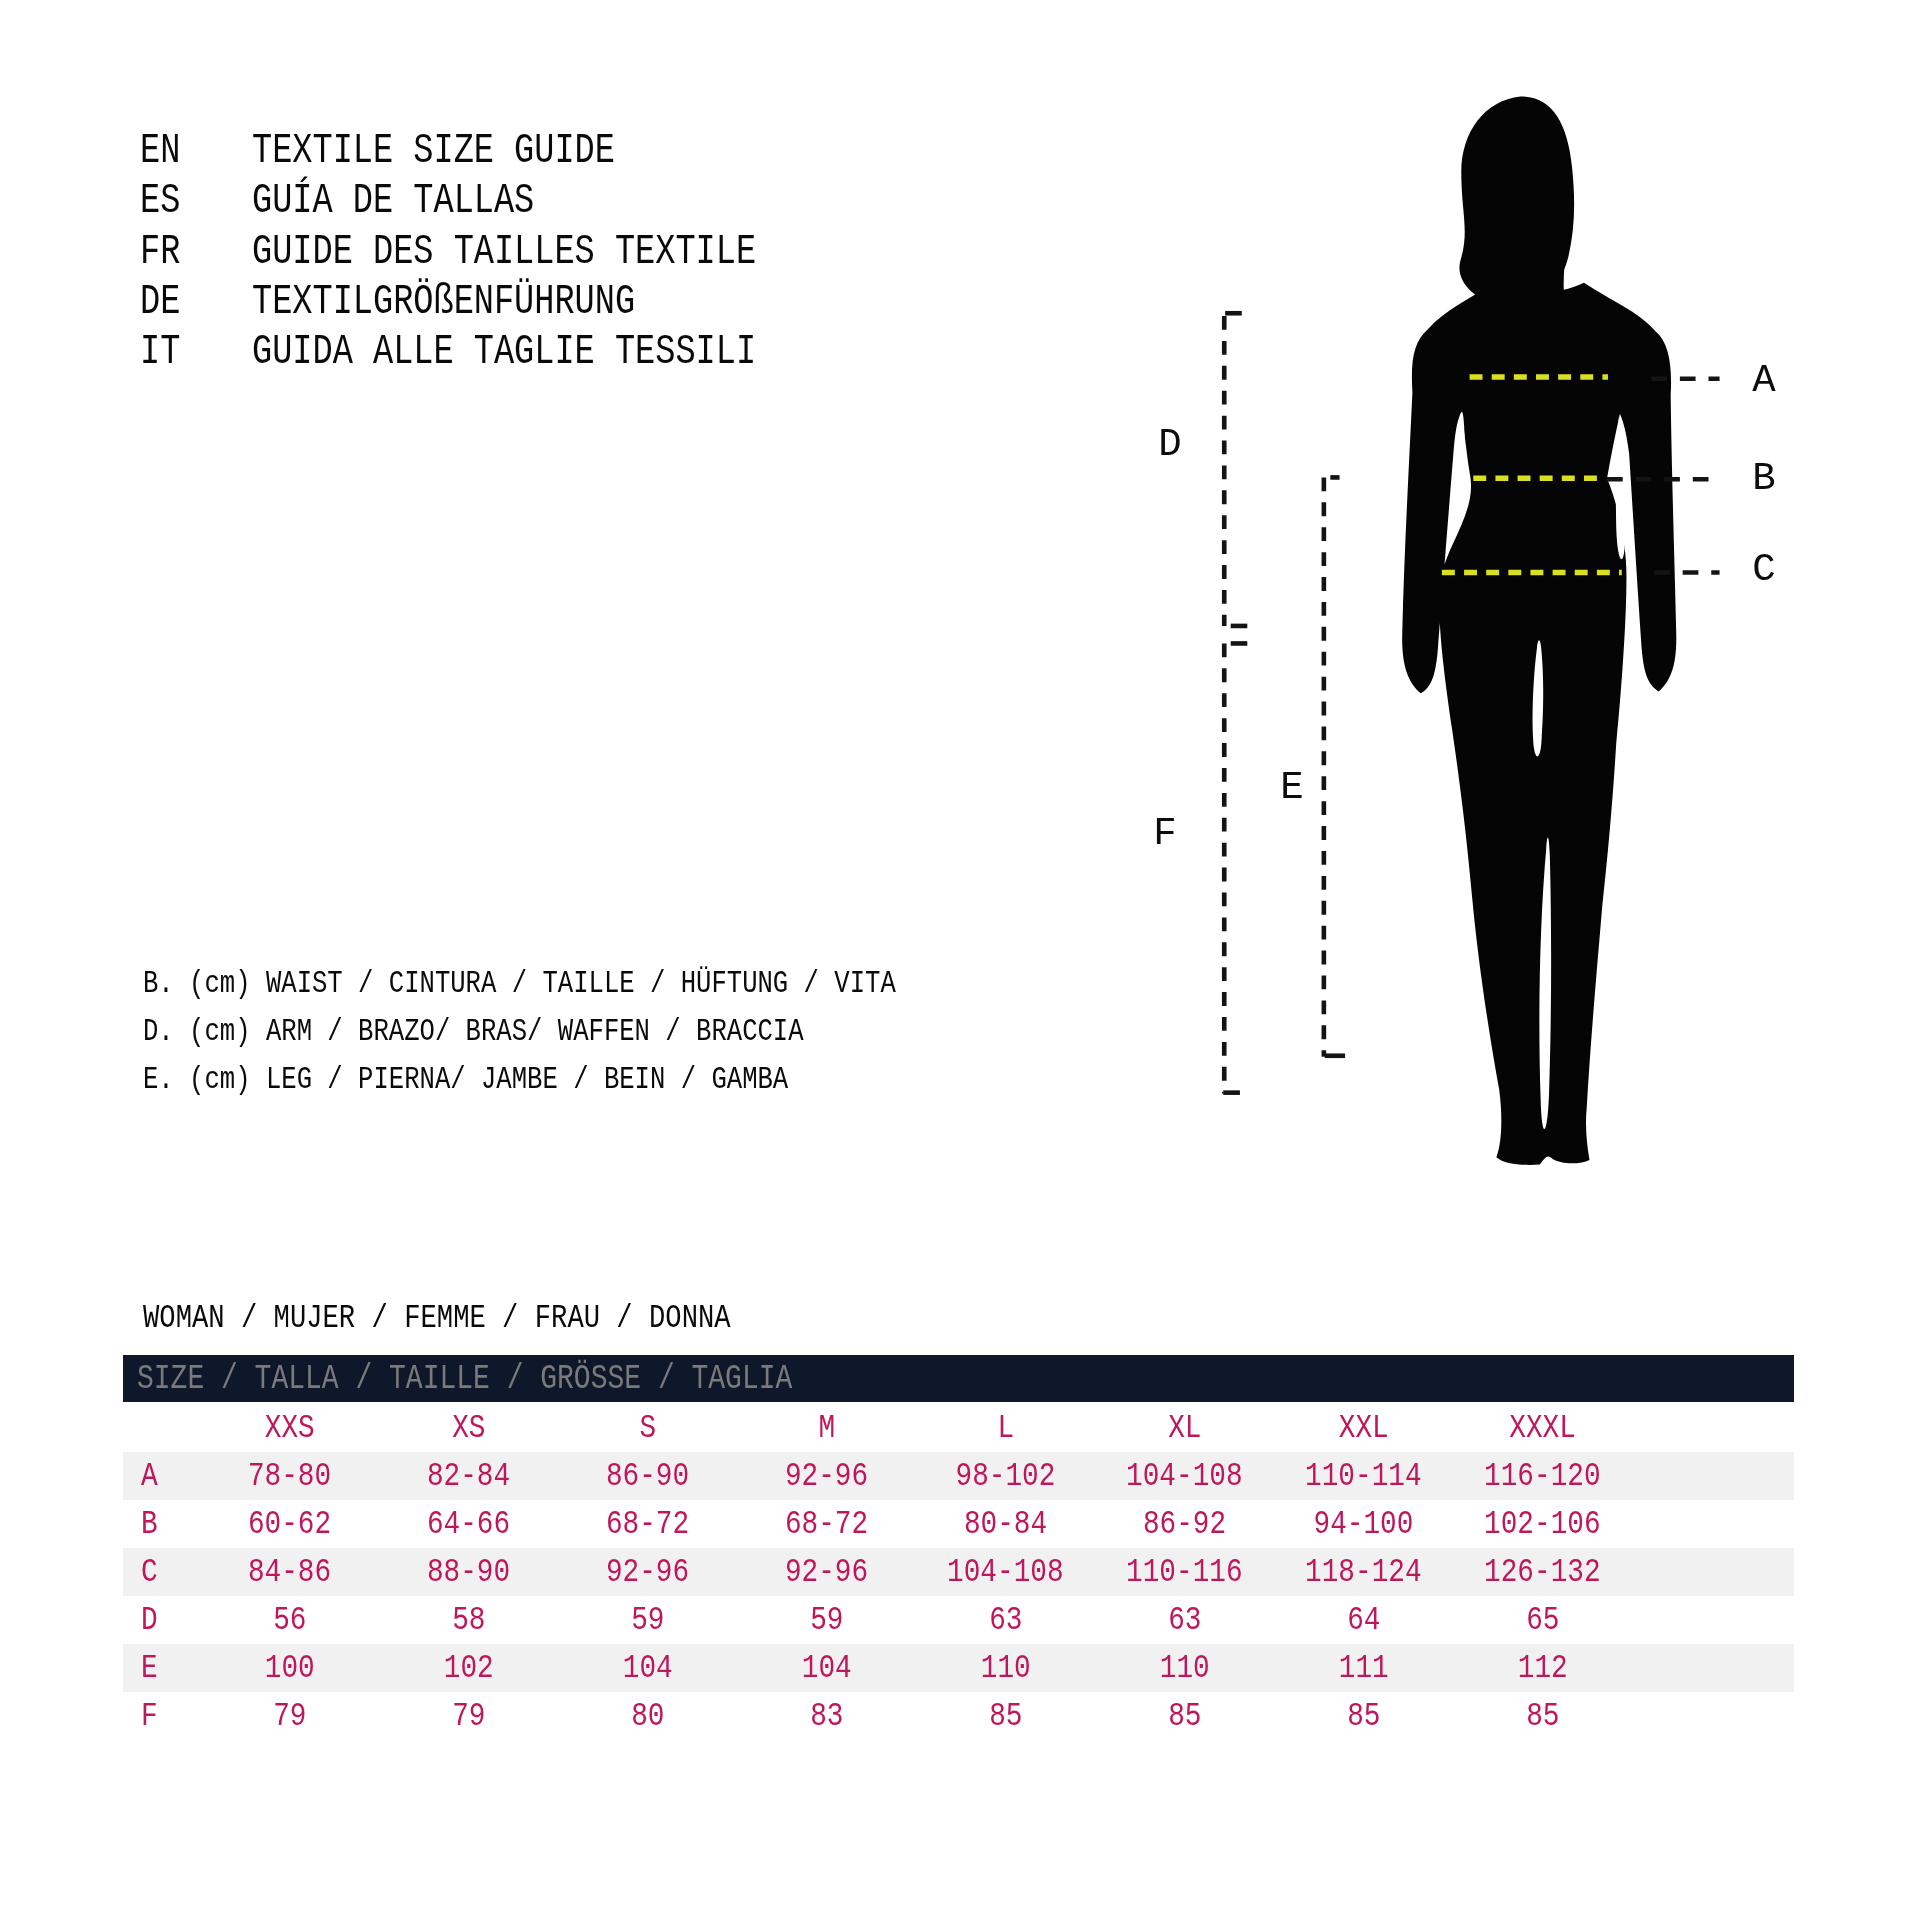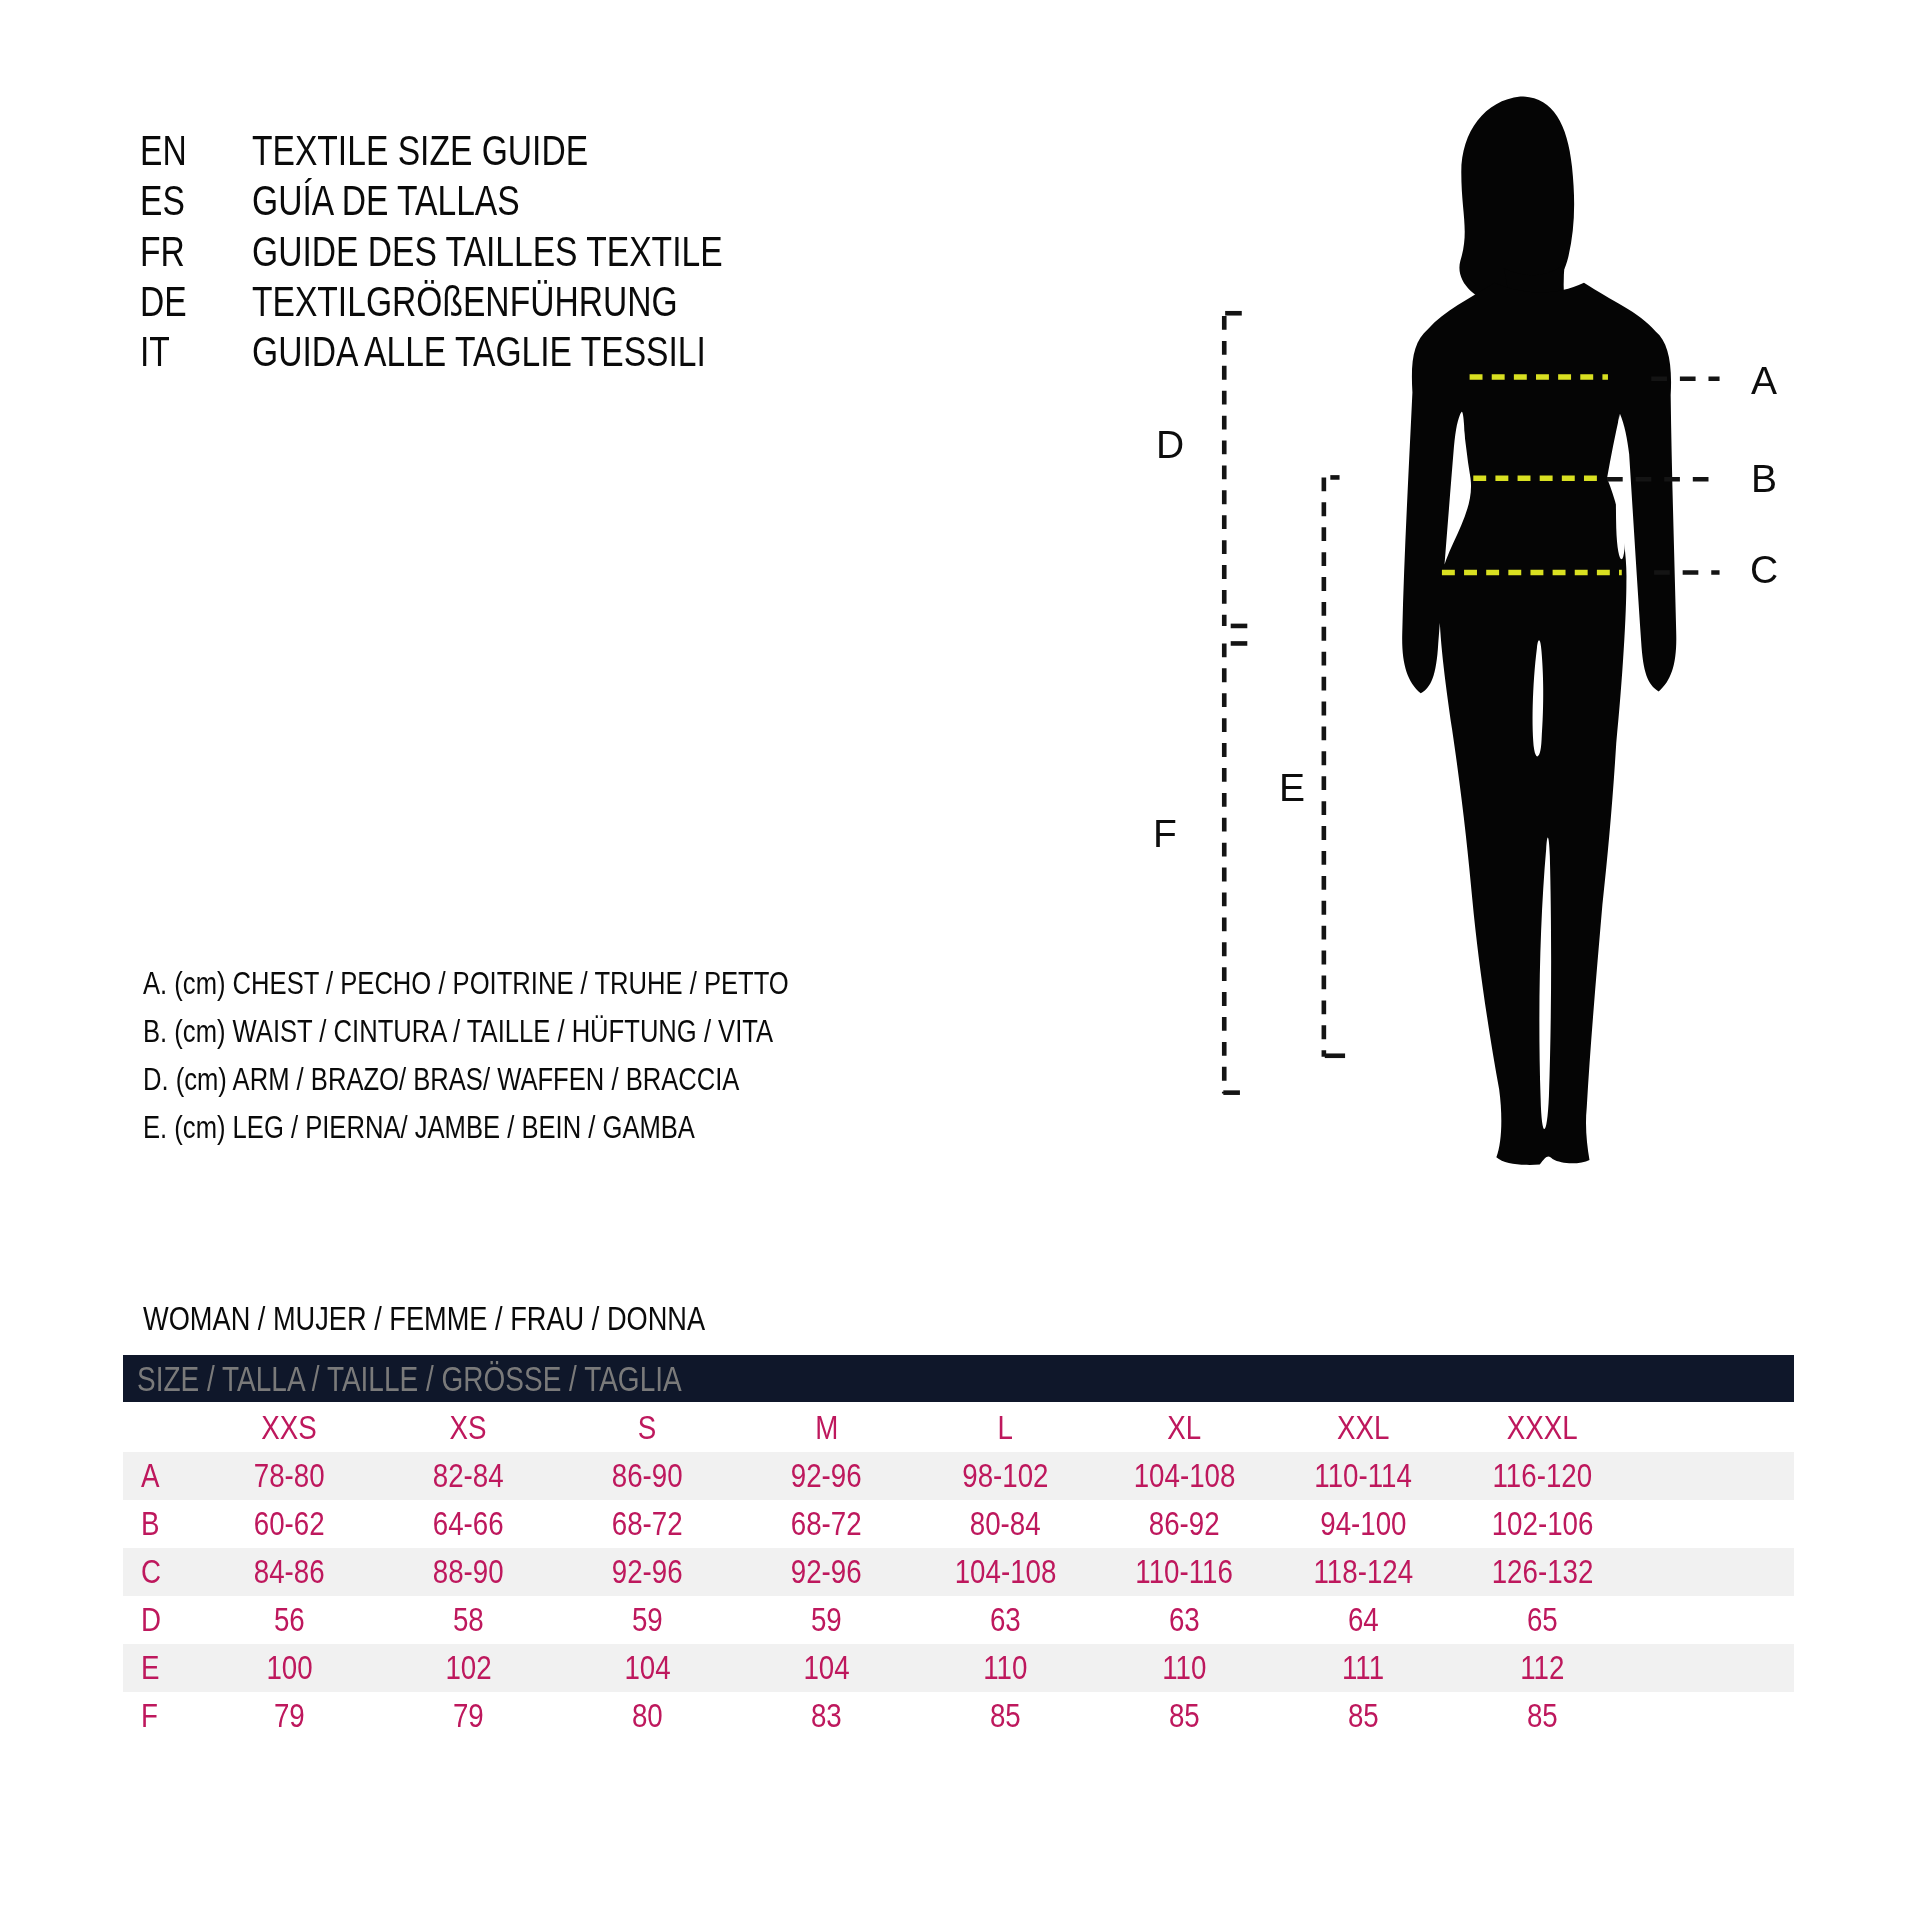--- a/index.html
+++ b/index.html
@@ -1,18 +1,18 @@
 <!DOCTYPE html>
 <html style="font-size:14.8px"><head>
 <meta charset="utf-8">
 <style>
   html,body{margin:0;padding:0;background:#fff;}
   #stage{
     position:relative;width:1924px;height:1907px;background:#ffffff;overflow:hidden;
-    font-family:Liberation Sans, sans-serif;color:#0a0a0a;
+    font-family:Liberation Mono, monospace;color:#0a0a0a;
   }
   .cond{display:inline-block;transform:scaleX(0.80);transform-origin:left center;white-space:nowrap;}
   
   #langs{position:absolute;left:140px;top:126px;}
   .lang-row{position:absolute;left:0;height:50px;display:flex;align-items:center;font-size:42px;}
   .lang-code{position:absolute;left:0;}
   .lang-title{position:absolute;left:112px;}
   
   .fig-label{position:absolute;width:74px;height:55px;display:flex;align-items:center;justify-content:center;
     font-size:39px;color:#0d0d0d;}
@@ -130,23 +130,20 @@
     </div>
   <div class="fig-label" style="left:1255px;top:760px;">
       <span>E</span>
     </div>
   <div class="fig-label" style="left:1128px;top:806px;">
       <span>F</span>
     </div>
 
   <div id="legend">
     <div class="legend-line">
-        <span class="cond">A. (cm) CHEST / PECHO / POITRINE / TRUHE / PETTO</span>
-      </div>
-    <div class="legend-line">
         <span class="cond">B. (cm) WAIST / CINTURA / TAILLE / HÜFTUNG / VITA</span>
       </div>
     <div class="legend-line">
         <span class="cond">D. (cm) ARM / BRAZO/ BRAS/ WAFFEN / BRACCIA</span>
       </div>
     <div class="legend-line">
         <span class="cond">E. (cm) LEG / PIERNA/ JAMBE / BEIN / GAMBA</span>
       </div>
   </div>
 

